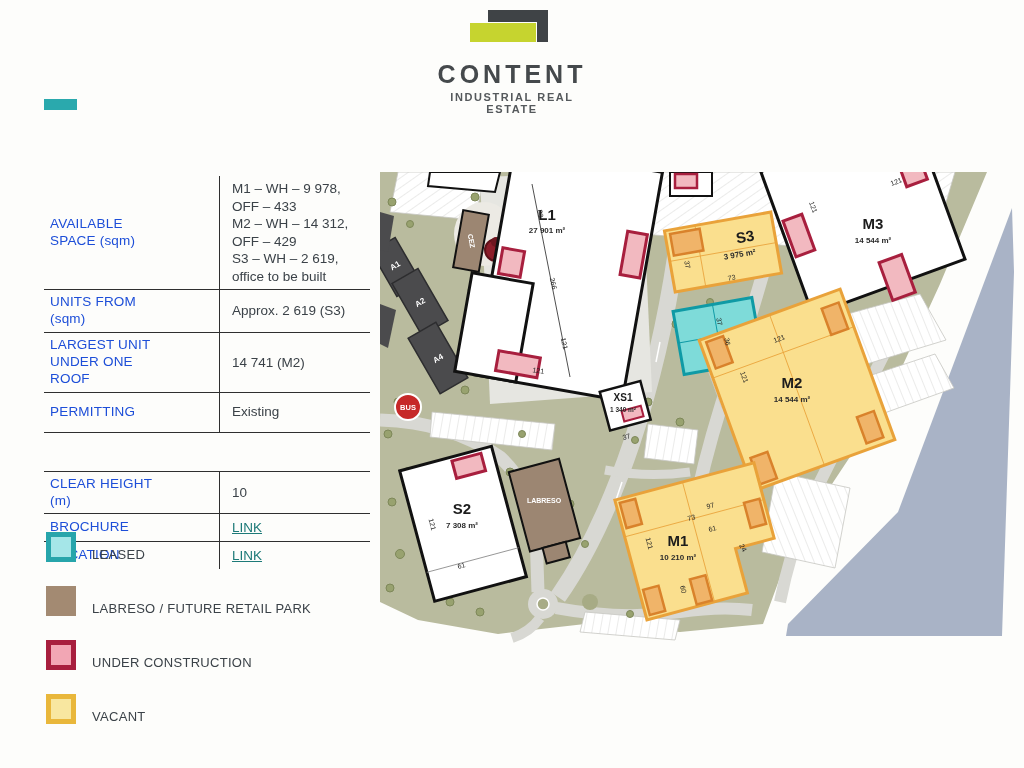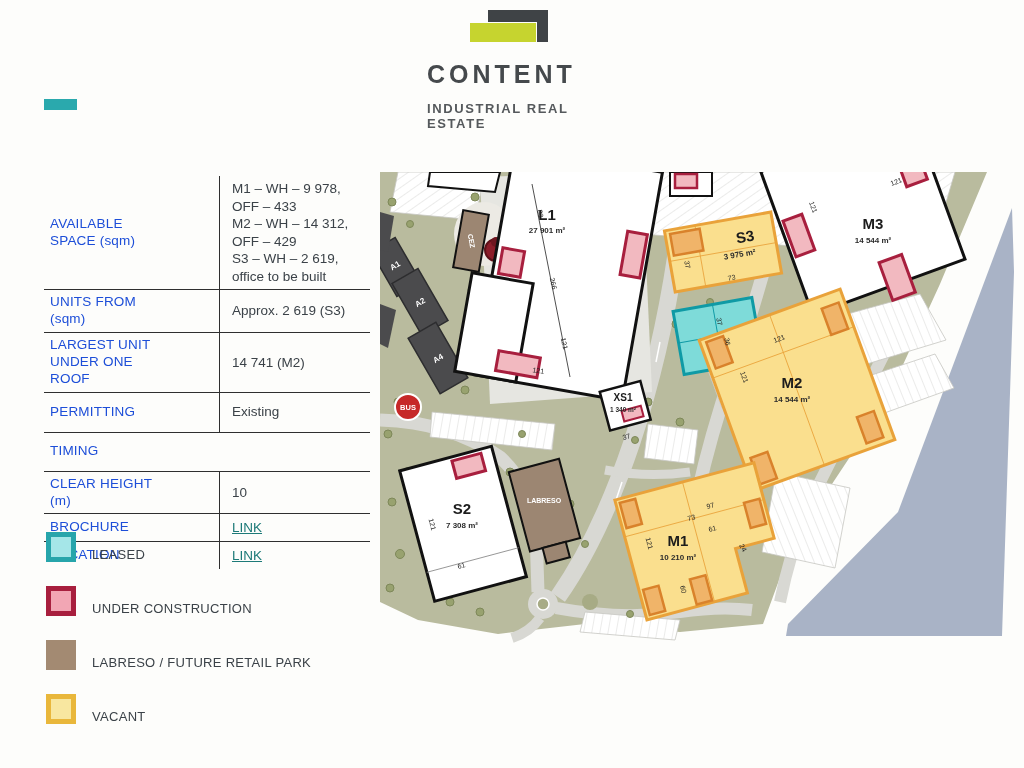--- a/index.html
+++ b/index.html
@@ -1,22 +1,22 @@
 <!DOCTYPE html>
 <html><head>
 <meta charset="utf-8">
 <style>
   html,body{margin:0;padding:0;}
   .page{position:relative;width:1024px;height:768px;background:#fdfdfb;overflow:hidden;
         font-family:"Liberation Sans",sans-serif;color:#3b4248;}
 
   
-  .logo{position:absolute;left:427px;top:8px;width:170px;text-align:left;}
+  .logo{position:absolute;left:427px;top:8px;width:170px;text-align:center;}
   .logo-name{font-size:25px;font-weight:700;letter-spacing:4px;color:#45494c;margin-top:2px;}
-  .logo-tag{font-size:13px;font-weight:700;letter-spacing:1.6px;color:#55595c;margin-top:12px;}
+  .logo-tag{font-size:11px;font-weight:700;letter-spacing:1.6px;color:#55595c;margin-top:2px;}
 
   
   .accent-bar{position:absolute;left:44px;top:99px;width:33px;height:11px;background:#2aa9ad;}
   .title{position:absolute;left:44px;top:112px;width:960px;font-size:30px;font-weight:700;
          letter-spacing:1.5px;color:#16395f;}
 
   
   .spec-table{position:absolute;left:44px;top:176px;width:326px;}
   .t-row{display:flex;align-items:center;border-bottom:1.5px solid #2f2f2f;}
   .t-row:last-child{border-bottom:none;}
@@ -78,21 +78,20 @@
     </div>
     <div class="t-row h3">
       <div class="t-label">LARGEST UNIT UNDER ONE ROOF</div>
       <div class="t-value">14 741 (M2)</div>
     </div>
     <div class="t-row h4">
       <div class="t-label">PERMITTING</div>
       <div class="t-value">Existing</div>
     </div>
     <div class="t-row h5">
-      <div class="t-label">TIMING</div>
     </div>
     <div class="t-row h6">
       <div class="t-label">CLEAR HEIGHT (m)</div>
       <div class="t-value">10</div>
     </div>
     <div class="t-row h7">
       <div class="t-label">BROCHURE</div>
       <div class="t-value"><a class="t-link">LINK</a></div>
     </div>
     <div class="t-row h8">
@@ -100,26 +99,26 @@
       <div class="t-value"><a class="t-link">LINK</a></div>
     </div>
   </div>
 
   <div class="legend">
     <div class="legend-item">
       <div class="legend-swatch" style="background: rgb(165, 230, 232); border-color: rgb(39, 165, 171);"></div>
       <div class="legend-label">LEASED</div>
     </div>
     <div class="legend-item">
+      <div class="legend-swatch" style="background: rgb(163, 138, 114); border-color: rgb(163, 138, 114);"></div>
+      <div class="legend-label">LABRESO / FUTURE RETAIL PARK</div>
+    </div>
+    <div class="legend-item">
       <div class="legend-swatch" style="background: rgb(242, 166, 180); border-color: rgb(168, 31, 62);"></div>
       <div class="legend-label">UNDER CONSTRUCTION</div>
-    </div>
-    <div class="legend-item">
-      <div class="legend-swatch" style="background: rgb(163, 138, 114); border-color: rgb(163, 138, 114);"></div>
-      <div class="legend-label">LABRESO / FUTURE RETAIL PARK</div>
     </div>
     <div class="legend-item">
       <div class="legend-swatch" style="background: rgb(248, 231, 160); border-color: rgb(233, 183, 59);"></div>
       <div class="legend-label">VACANT</div>
     </div>
   </div>
 
   <div class="map-wrap">
     <svg width="636" height="488" viewBox="0 0 636 488">
       <defs>

